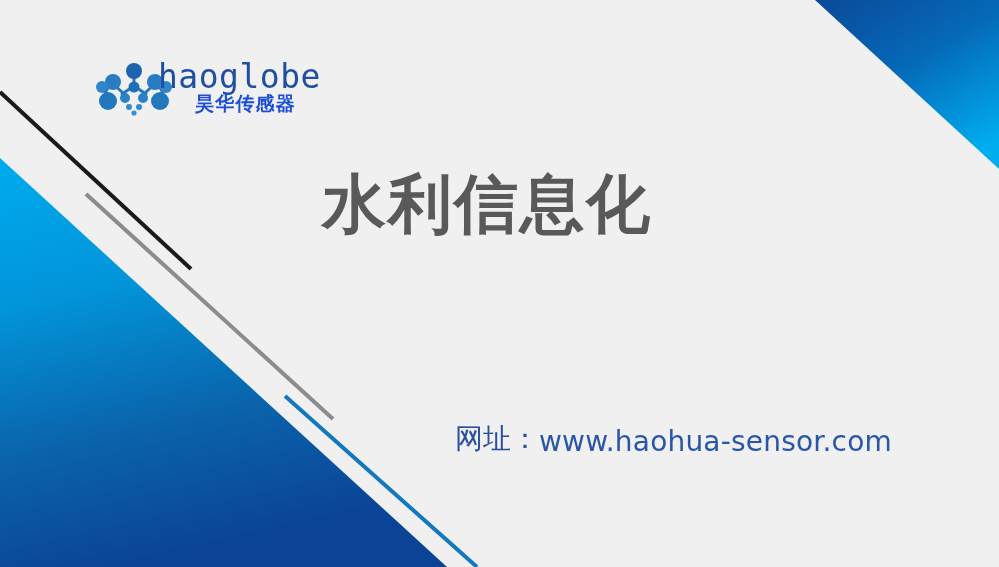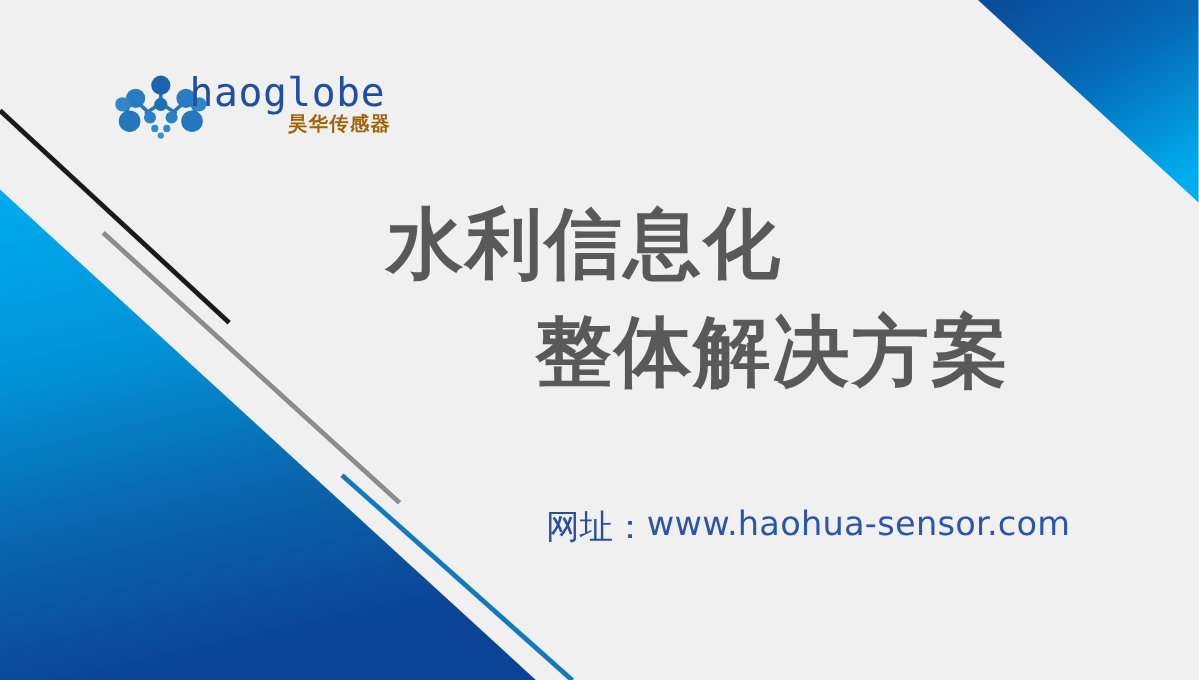--- a/index.html
+++ b/index.html
@@ -55,27 +55,26 @@
     letter-spacing: 0.5px;
     color: #1f4fa3;
     line-height: 40px;
     white-space: nowrap;
   }
   #logo-cn {
     position: absolute;
     left: 37px;
     top: 37px;
     font-family: "DejaVu Sans", sans-serif;
-    font-size: 16px;
+    font-size: 19px;
     font-weight: bold;
     letter-spacing: 1.2px;
-    color: #a16207;
+    color: #1d4ed8;
     line-height: 18px;
     white-space: nowrap;
-    margin-left: 45px;
   }
 
   
   .title-line {
     position: absolute;
     color: #595959;
     font-family: "DejaVu Sans", sans-serif;
     font-weight: bold;
     font-size: 64px;
     letter-spacing: 2px;
@@ -84,21 +83,21 @@
   }
   #title-line-1 { left: 322px; top: 172px; }
   #title-line-2 { left: 446px; top: 262px; }
 
   
   #website-row {
     position: absolute;
     left: 455px;
     top: 420px;
     display: flex;
-    align-items: flex-start;
+    align-items: flex-end;
     white-space: nowrap;
   }
   #website-label {
     font-family: "DejaVu Sans", sans-serif;
     font-size: 28px;
     color: #2a4f9b;
     letter-spacing: 0px;
   }
   #website-url {
     font-family: "DejaVu Sans", sans-serif;
@@ -178,20 +177,19 @@
     </svg>
 
     <div id="logo-text-group">
       <div id="logo-wordmark">haoglobe</div>
       <div id="logo-cn">昊华传感器</div>
     </div>
   </div>
 
   <div id="title-line-1" class="title-line">水利信息化</div>
 
-  <div id="title-line-2" class="title-line">整体解决方案</div>
 
   <div id="website-row">
     <span id="website-label">网址：</span>
     <span id="website-url">www.haohua-sensor.com</span>
   </div>
 
 </div>
 
 </body></html>

